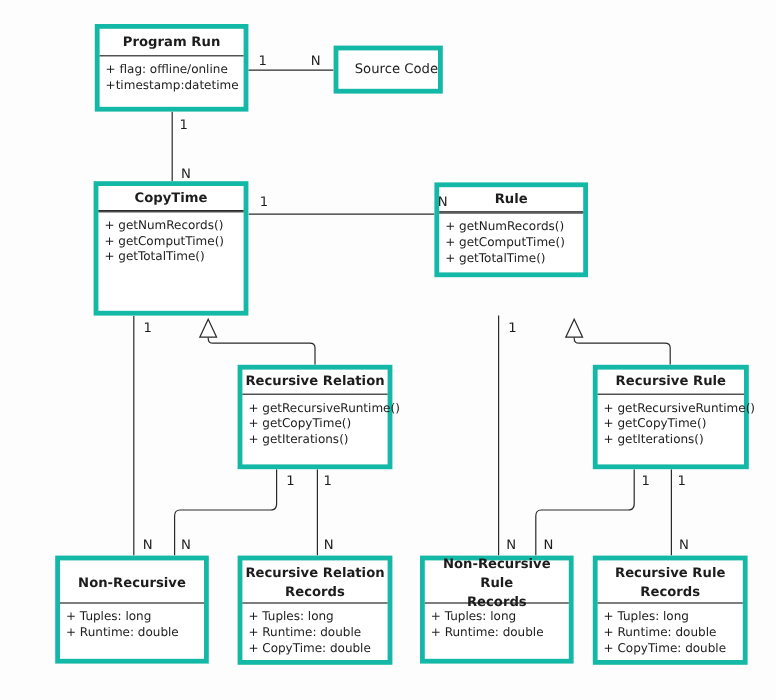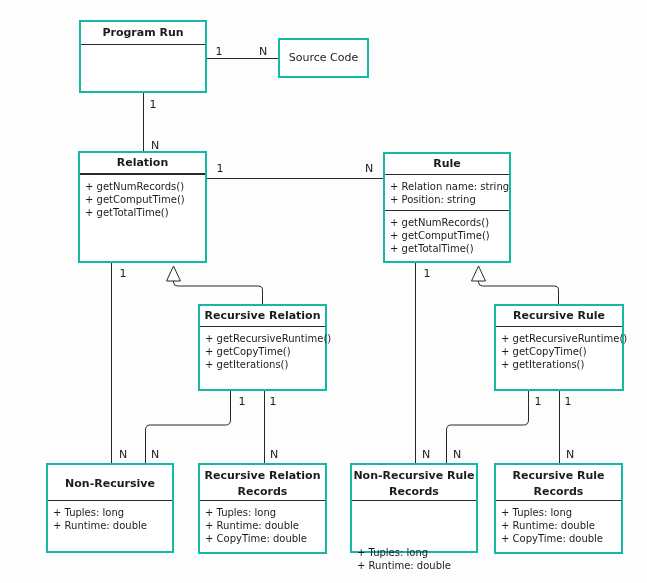--- a/index.html
+++ b/index.html
@@ -12,21 +12,21 @@
     overflow:hidden;
   }
   #canvas { position:absolute; inset:0; width:647px; height:583px; }
   svg.connectors { position:absolute; left:0; top:0; width:647px; height:583px; }
   svg.connectors path, svg.connectors line { stroke:#2a2a2a; stroke-width:1; fill:none; }
   svg.connectors polygon { stroke:#2a2a2a; stroke-width:1; fill:#fdfdfd; }
 
   .cls {
     position:absolute;
     background:#ffffff;
-    border:2px solid #14b8a6;
+    border:4px solid #14b8a6;
     display:flex;
     flex-direction:column;
   }
   .cls-title {
     font-weight:bold;
     font-size:11px;
     text-align:center;
     display:flex;
     flex-direction:column;
     justify-content:center;
@@ -41,34 +41,34 @@
     padding:5px 4px 2px 5px;
     flex:0 0 auto;
     white-space:nowrap;
   }
   .cls-sec.sep { border-top:1px solid #2a2a2a; }
   .cls-sec.grow { flex:1 1 auto; }
 
   
   #box-program-run            { left:79px;  top:20px;  width:128px; height:73px; }
   #box-program-run .cls-title { height:23px; }
-  #box-source-code            { left:278px; top:38px;  width:91px;  height:40px; }
+  #box-source-code            { left:278px; top:38px;  width:91px;  height:40px;align-items:flex-end; }
   #box-relation               { left:78px;  top:151px; width:129px; height:112px; }
   #box-relation .cls-title    { height:21px; }
   #box-relation .attrs        { height:35px; }
-  #box-rule                   { left:383px; top:152px; width:128px; height:111px; }
+  #box-rule                   { left:362px; top:152px; width:128px; height:79px; }
   #box-rule .cls-title        { height:21px; }
   #box-rule .attrs            { height:35px; }
   #box-recursive-relation     { left:198px; top:304px; width:129px; height:87px; }
   #box-recursive-relation .cls-title { height:21px; }
   #box-recursive-rule         { left:494px; top:304px; width:130px; height:87px; }
   #box-recursive-rule .cls-title { height:21px; }
   #box-nrrr                   { left:46px;  top:463px; width:128px; height:90px; }
   #box-rrr                    { left:198px; top:463px; width:129px; height:91px; }
-  #box-nrrur                  { left:350px; top:463px; width:128px; height:90px;gap:40px; }
+  #box-nrrur                  { left:350px; top:463px; width:128px; height:90px; }
   #box-rrur                   { left:494px; top:463px; width:129px; height:91px; }
   .records .cls-title         { height:36px; padding-top:2px; }
 
   .mult {
     position:absolute;
     font-size:11px;
     transform:translate(-50%,-50%);
     background:transparent;
   }
 </style>
@@ -92,41 +92,41 @@
 
     <path d="M230.5,391 V420 Q230.5,425 225.5,425 H150 Q145.5,425 145.5,430 V463"></path>
     <line x1="264.5" y1="391" x2="264.5" y2="463"></line>
 
     <path d="M528.5,391 V420 Q528.5,425 523.5,425 H451 Q446.5,425 446.5,430 V463"></path>
     <line x1="559.5" y1="391" x2="559.5" y2="463"></line>
   </svg>
 
   <div class="cls" id="box-program-run">
     <div class="cls-title">Program Run</div>
+    <div class="cls-sec grow">
+      <div>+ flag: offline/online</div>
+      <div>+timestamp:datetime</div>
+    </div>
   </div>
 
   <div class="cls" id="box-source-code">
     <div class="cls-title no-sep">Source Code</div>
   </div>
 
   <div class="cls" id="box-relation">
-    <div class="cls-title">Relation</div>
+    <div class="cls-title">CopyTime</div>
     <div class="cls-sec sep grow">
       <div>+ getNumRecords()</div>
       <div>+ getComputTime()</div>
       <div>+ getTotalTime()</div>
     </div>
   </div>
 
   <div class="cls" id="box-rule">
     <div class="cls-title">Rule</div>
-    <div class="cls-sec attrs">
-      <div>+ Relation name: string</div>
-      <div>+ Position: string</div>
-    </div>
     <div class="cls-sec sep grow">
       <div>+ getNumRecords()</div>
       <div>+ getComputTime()</div>
       <div>+ getTotalTime()</div>
     </div>
   </div>
 
   <div class="cls" id="box-recursive-relation">
     <div class="cls-title">Recursive Relation</div>
     <div class="cls-sec grow">

